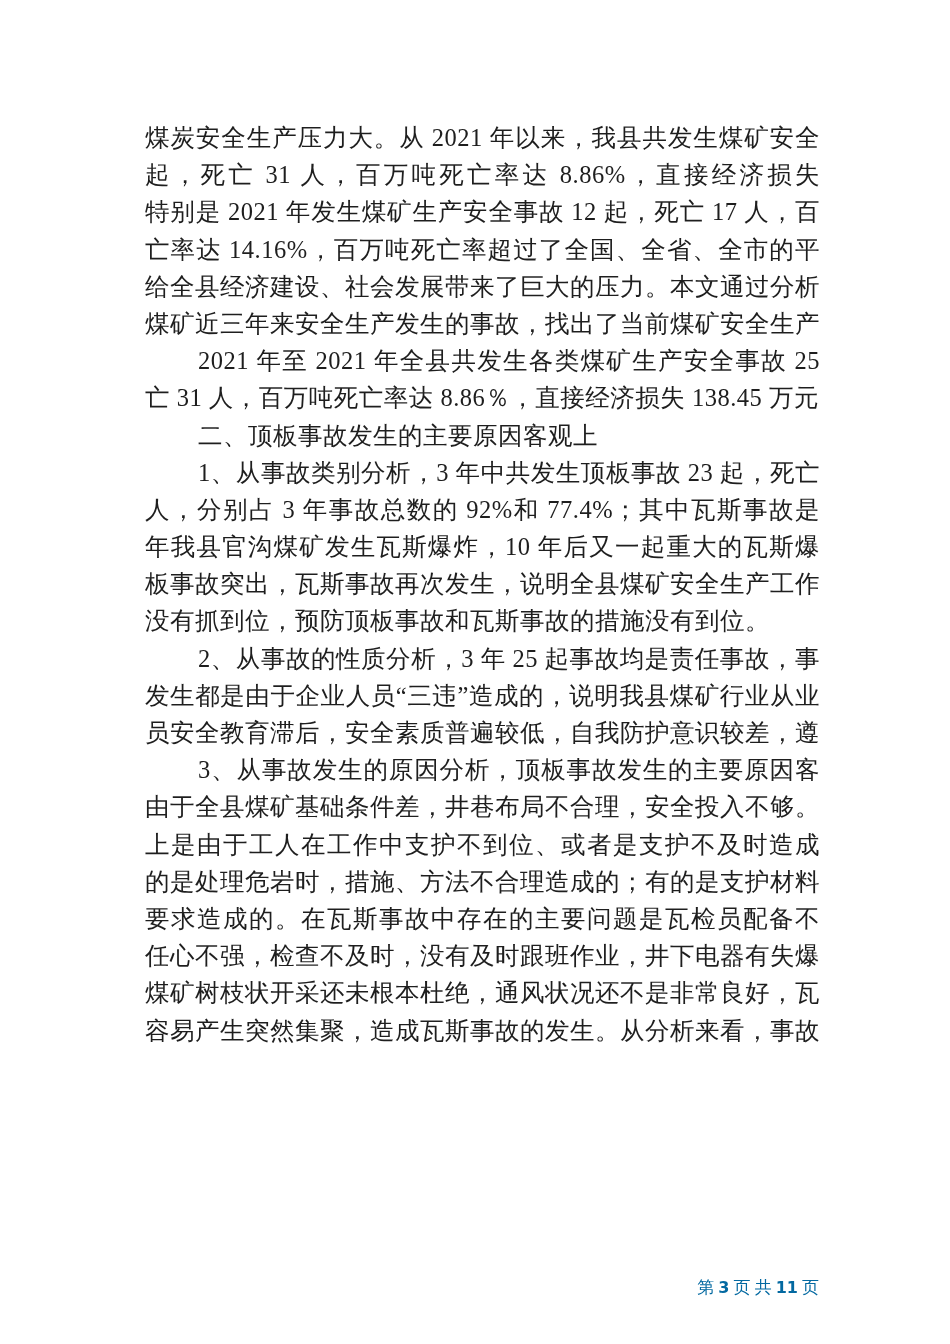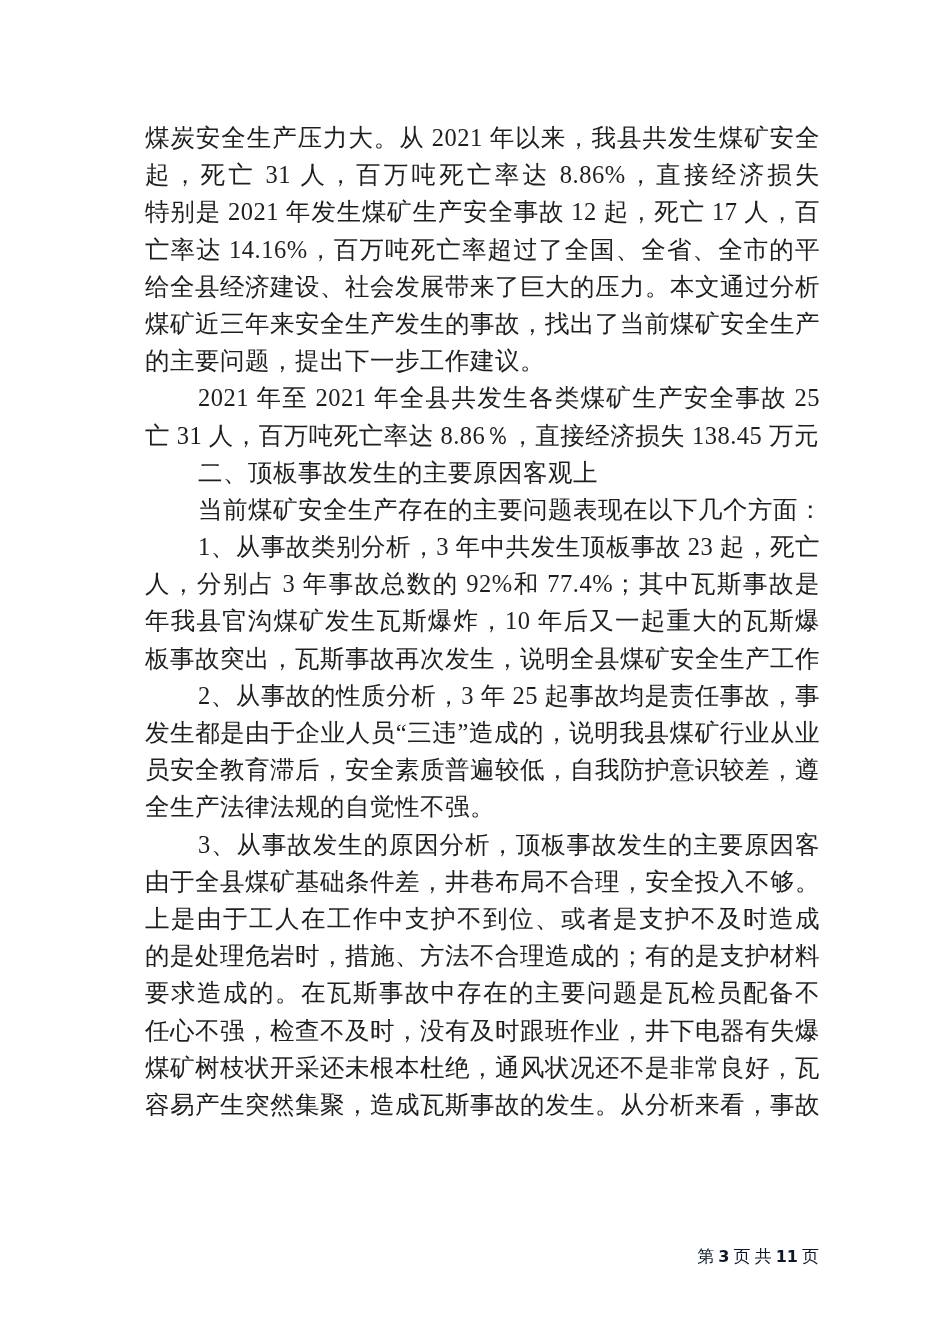--- a/index.html
+++ b/index.html
@@ -35,24 +35,24 @@
     white-space: normal;
     text-align: justify;
     text-align-last: justify;
   }
   .line.indent {
     text-indent: 53px;
   }
   .page-footer {
     position: absolute;
     right: 130px;
-    top: 1247px;
+    top: 1278px;
     font-size: 17px;
     line-height: 20px;
-    color: #0f172a;
+    color: #0369a1;
     text-align: right;
   }
   .page-footer .num {
     font-family: "DejaVu Sans", "Liberation Sans", sans-serif;
     font-weight: bold;
     font-size: 16px;
     margin: 0 3px;
   }
   .page-footer .lab { margin: 0 1px; }
 </style>
@@ -61,33 +61,31 @@
 
 <div class="page" style="background: rgb(255, 255, 255);">
 
   <div class="content" id="lines" style="color: rgb(30, 30, 30);">
       <div class="line justify">煤炭安全生产压力大。从 2021 年以来，我县共发生煤矿安全事故 25</div>
       <div class="line justify">起，死亡 31 人，百万吨死亡率达 8.86%，直接经济损失 138.45 万元。</div>
       <div class="line justify">特别是 2021 年发生煤矿生产安全事故 12 起，死亡 17 人，百万吨死</div>
       <div class="line justify">亡率达 14.16%，百万吨死亡率超过了全国、全省、全市的平均水平，</div>
       <div class="line justify">给全县经济建设、社会发展带来了巨大的压力。本文通过分析我县</div>
       <div class="line justify">煤矿近三年来安全生产发生的事故，找出了当前煤矿安全生产存在</div>
-      <div class="line">的主要问题，提出下一步工作建议。</div>
       <div class="line indent justify">2021 年至 2021 年全县共发生各类煤矿生产安全事故 25 起，死</div>
       <div class="line">亡 31 人，百万吨死亡率达 8.86％，直接经济损失 138.45 万元。</div>
       <div class="line indent">二、顶板事故发生的主要原因客观上</div>
-      <div class="line indent">当前煤矿安全生产存在的主要问题表现在以下几个方面：</div>
       <div class="line indent justify">1、从事故类别分析，3 年中共发生顶板事故 23 起，死亡了 24</div>
       <div class="line justify">人，分别占 3 年事故总数的 92%和 77.4%；其中瓦斯事故是自 1994</div>
       <div class="line justify">年我县官沟煤矿发生瓦斯爆炸，10 年后又一起重大的瓦斯爆炸。顶</div>
       <div class="line justify">板事故突出，瓦斯事故再次发生，说明全县煤矿安全生产工作重点</div>
+      <div class="line">没有抓到位，预防顶板事故和瓦斯事故的措施没有到位。</div>
       <div class="line indent justify">2、从事故的性质分析，3 年 25 起事故均是责任事故，事故的</div>
       <div class="line justify">发生都是由于企业人员“三违”造成的，说明我县煤矿行业从业人</div>
       <div class="line justify">员安全教育滞后，安全素质普遍较低，自我防护意识较差，遵守安</div>
-      <div class="line">全生产法律法规的自觉性不强。</div>
       <div class="line indent justify">3、从事故发生的原因分析，顶板事故发生的主要原因客观上</div>
       <div class="line justify">由于全县煤矿基础条件差，井巷布局不合理，安全投入不够。主观</div>
       <div class="line justify">上是由于工人在工作中支护不到位、或者是支护不及时造成的；有</div>
       <div class="line justify">的是处理危岩时，措施、方法不合理造成的；有的是支护材料不合</div>
       <div class="line justify">要求造成的。在瓦斯事故中存在的主要问题是瓦检员配备不足，责</div>
       <div class="line justify">任心不强，检查不及时，没有及时跟班作业，井下电器有失爆现象；</div>
       <div class="line justify">煤矿树枝状开采还未根本杜绝，通风状况还不是非常良好，瓦斯很</div>
       <div class="line justify">容易产生突然集聚，造成瓦斯事故的发生。从分析来看，事故归根</div>
     </div>
 

